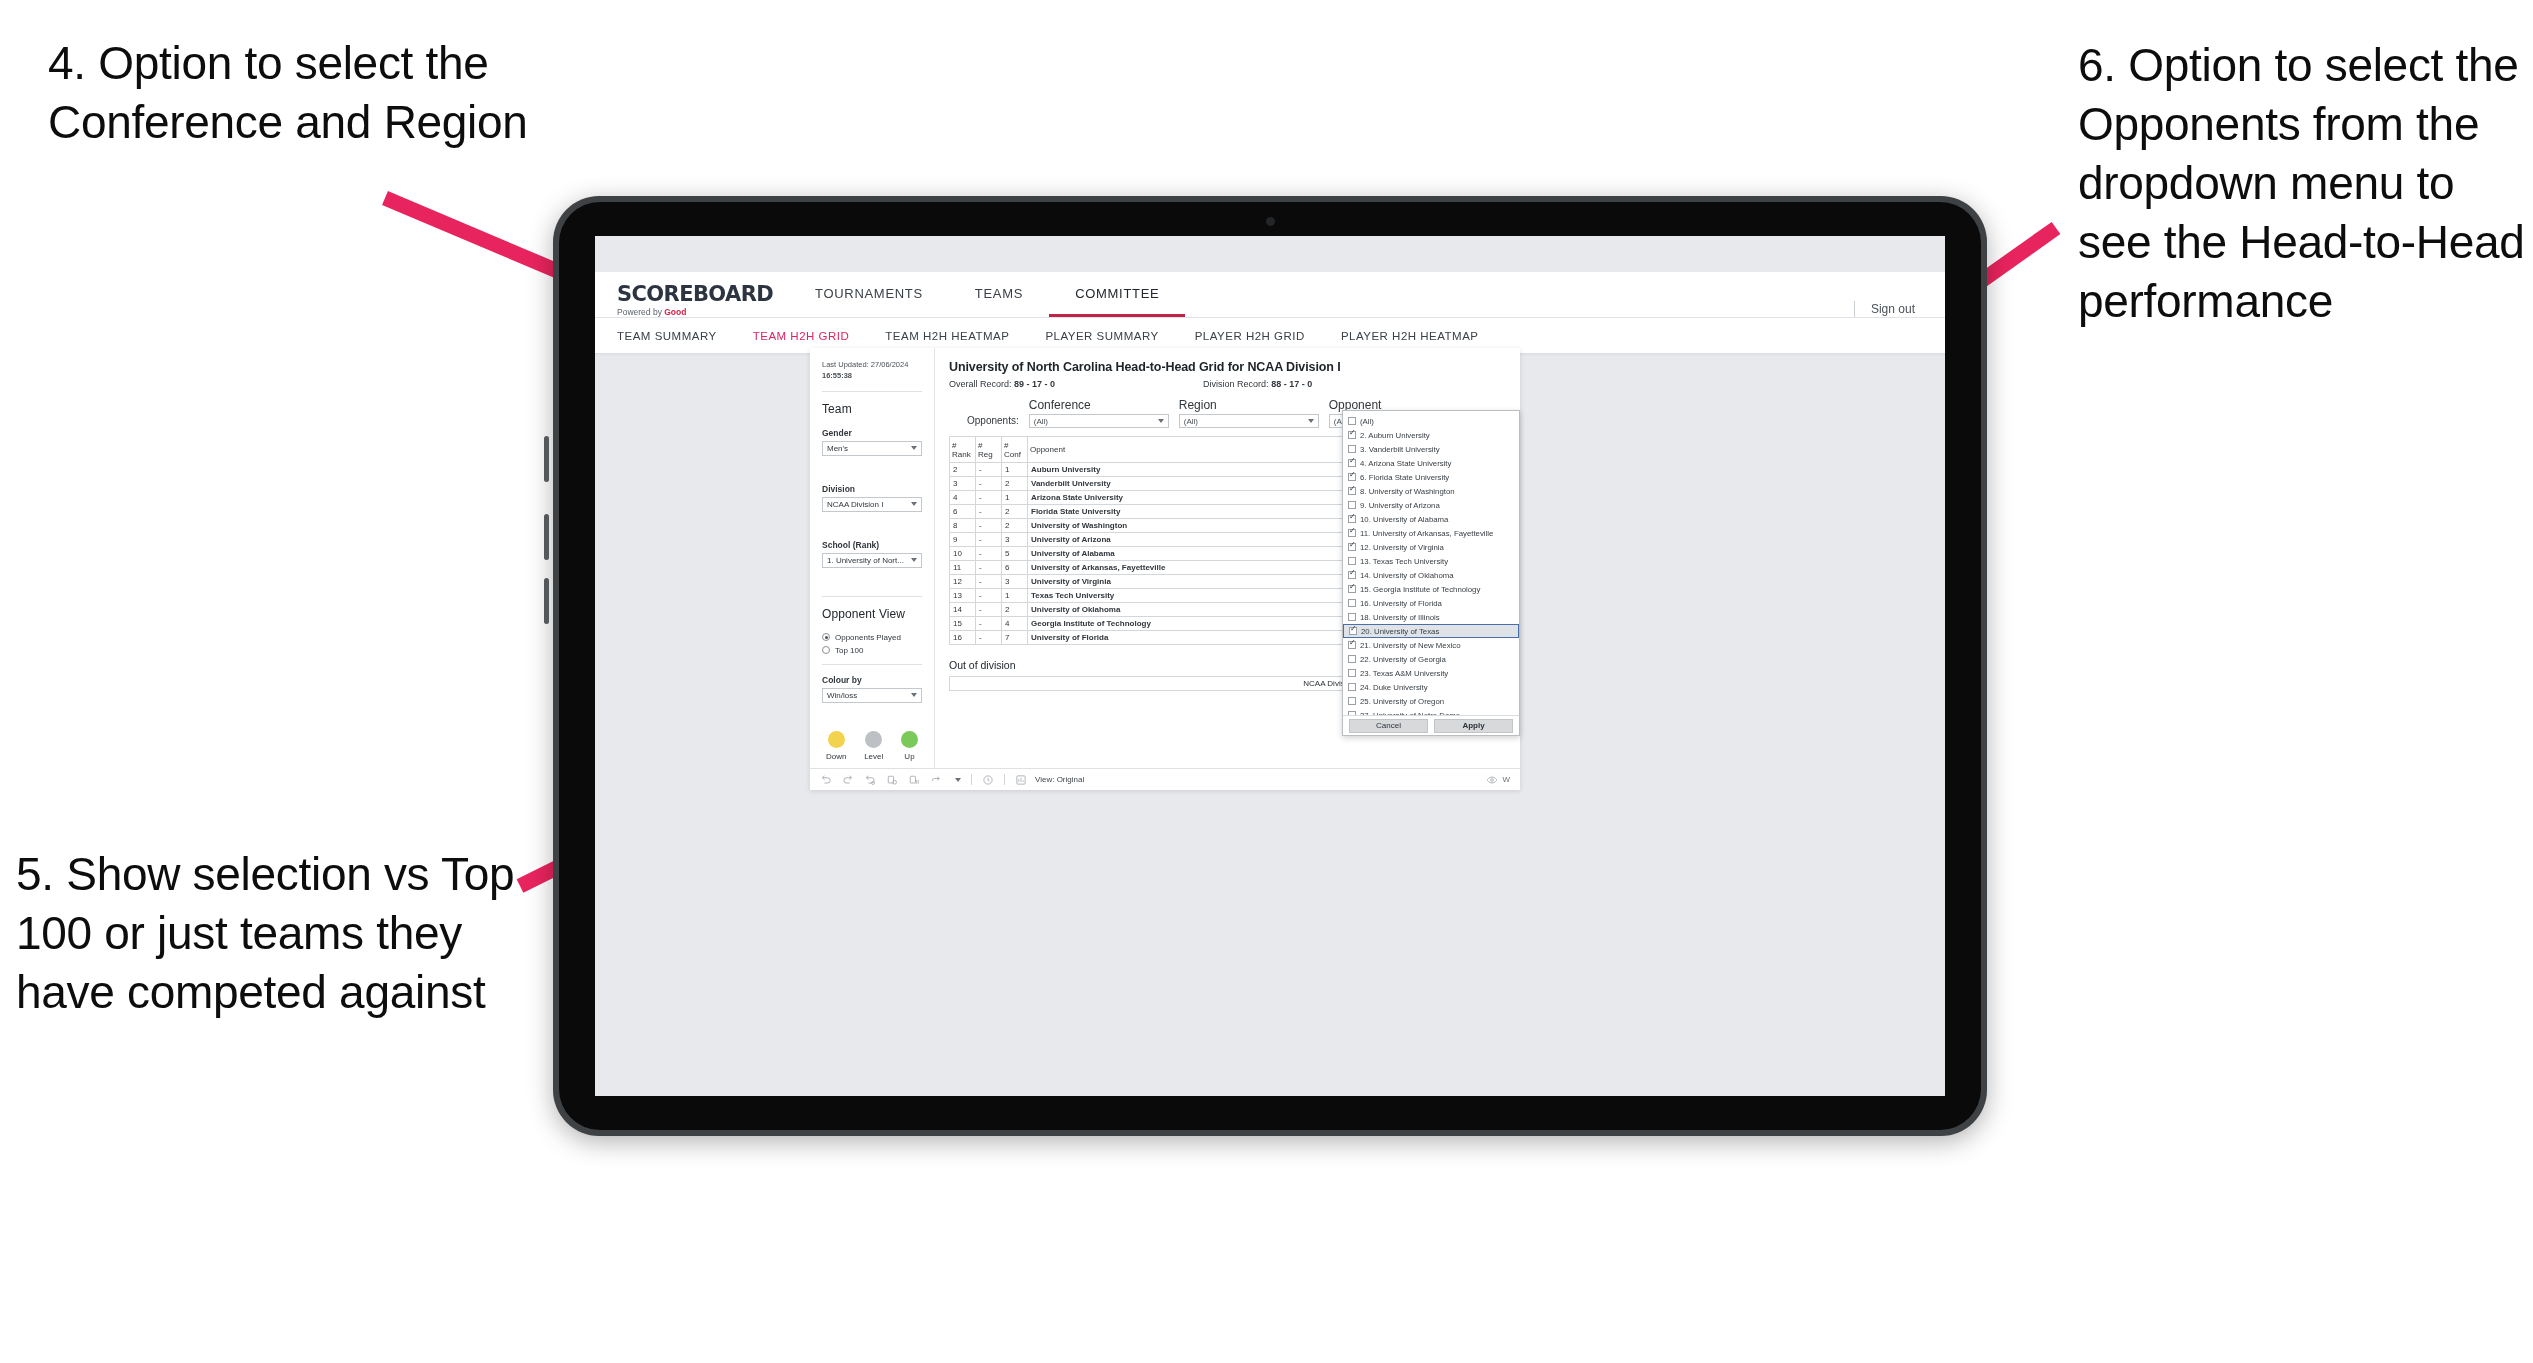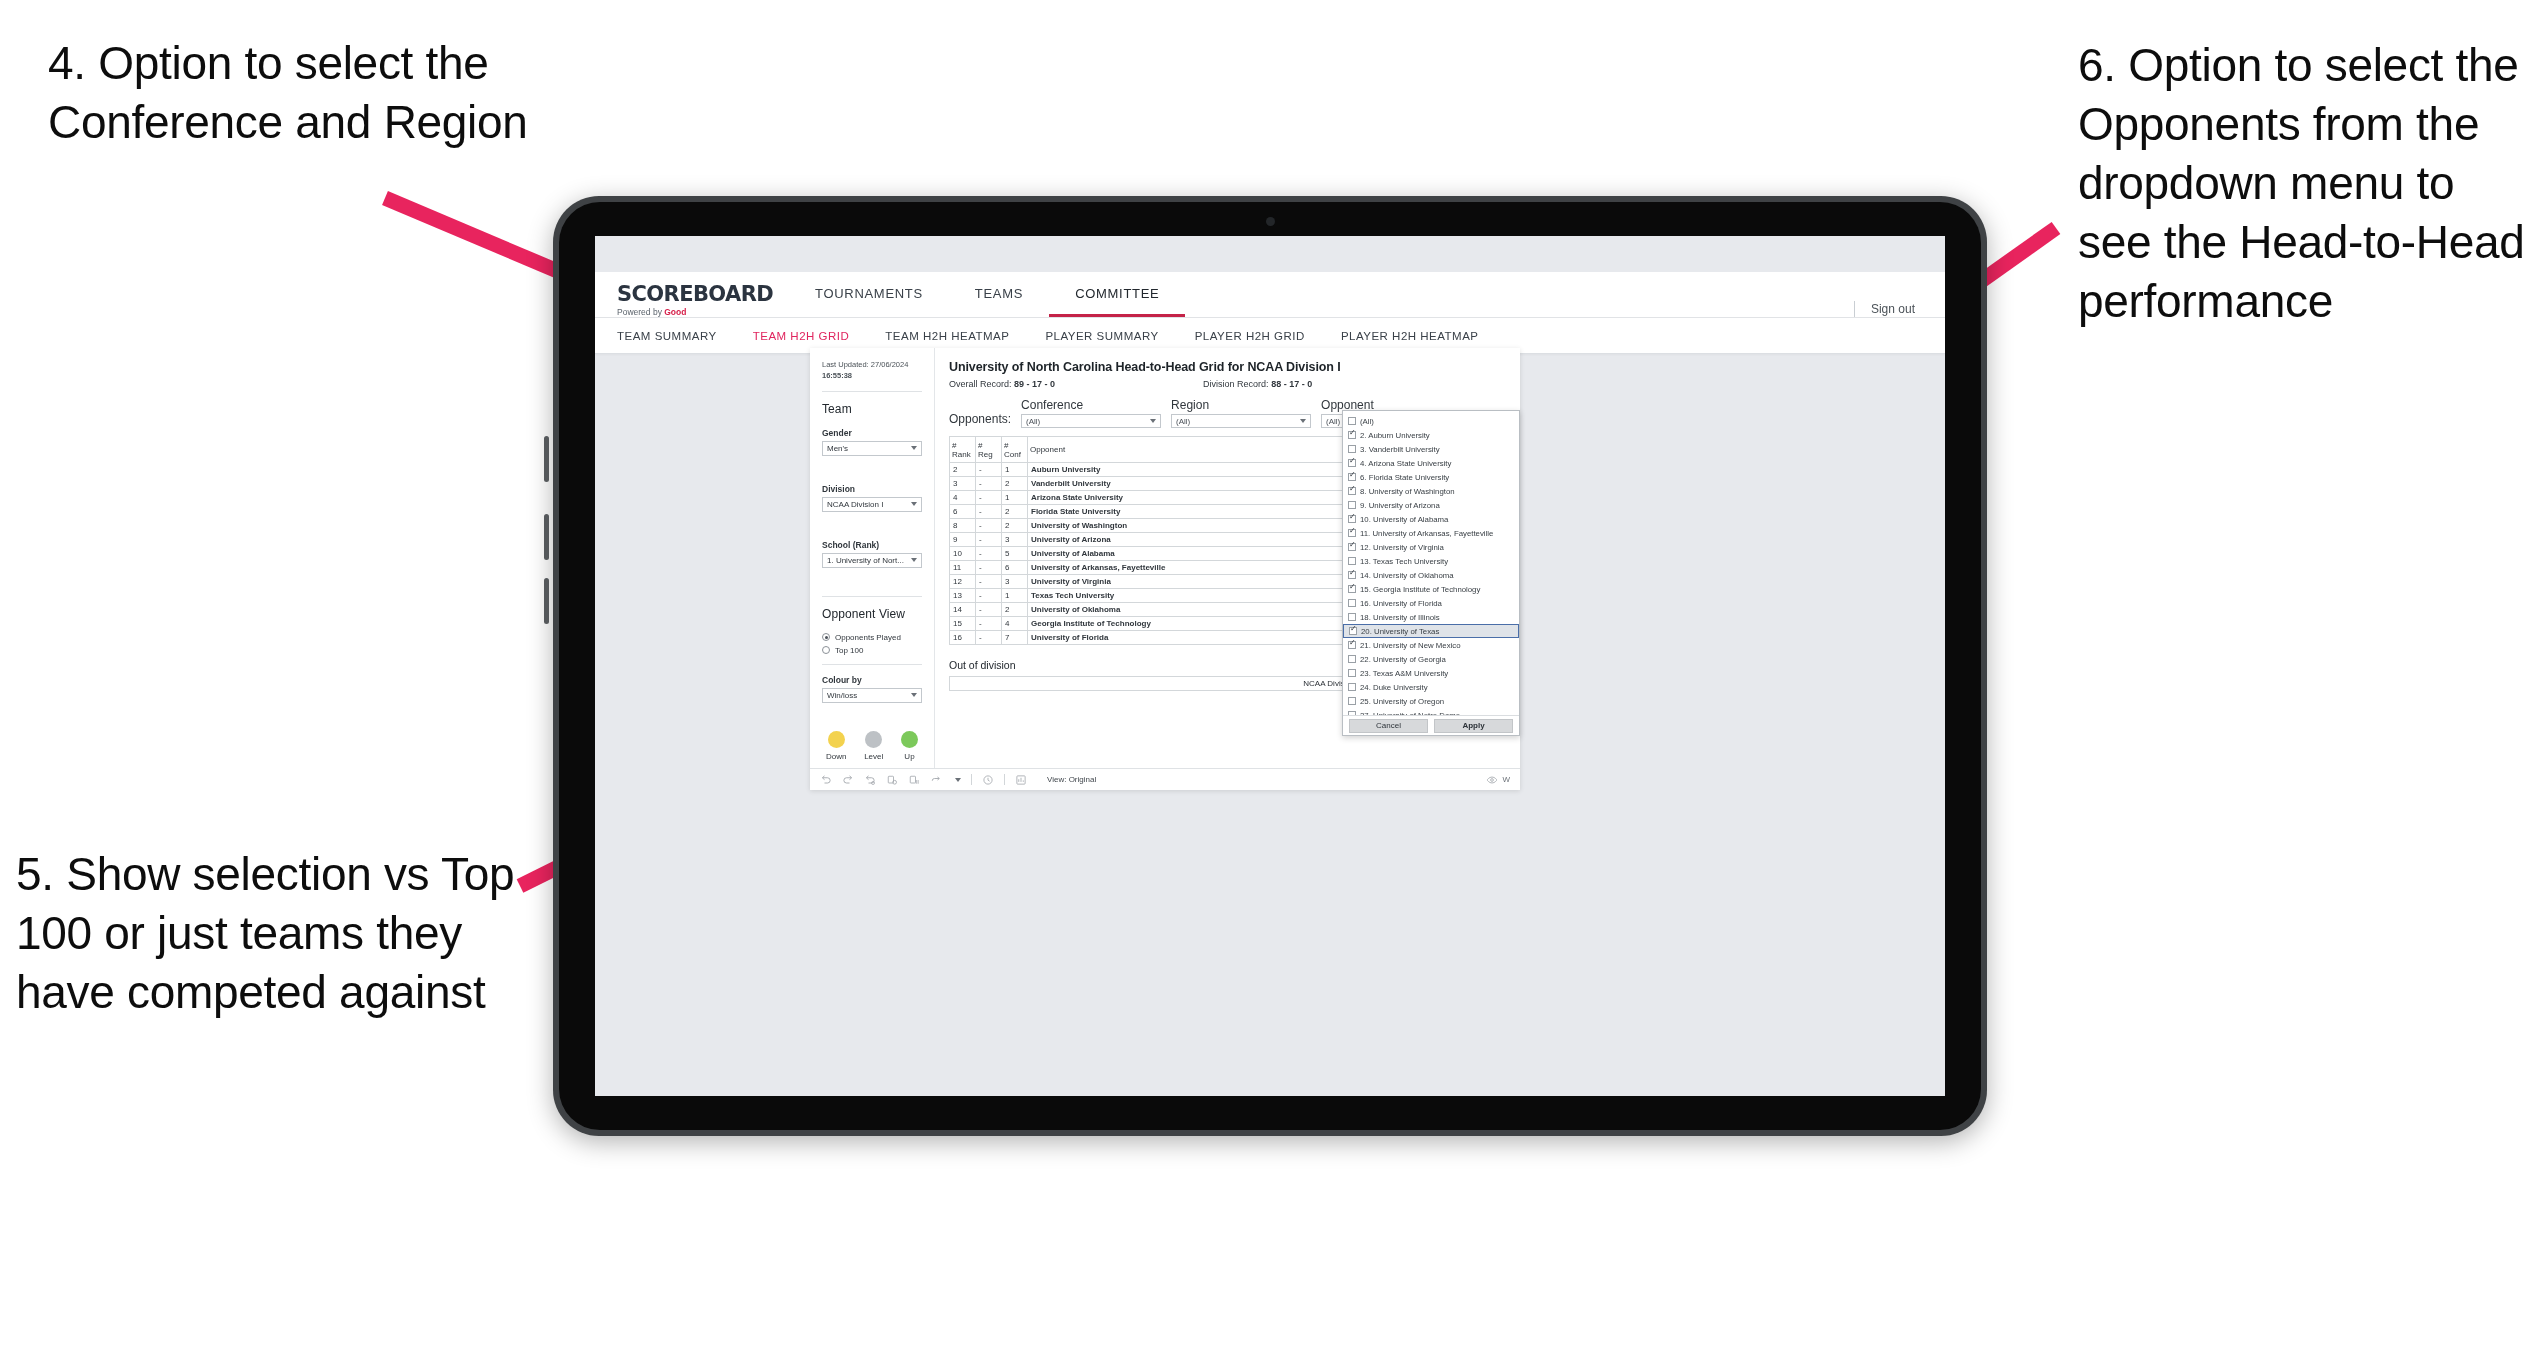--- a/index.html
+++ b/index.html
@@ -174,21 +174,21 @@
     padding: 12px 14px 0 14px;
     border-left: 1px solid #e3e6e9;
     position: relative;
   }
   .dtitle { font-size: 12.5px; font-weight: 700; color: #1d2328; letter-spacing: -.1px; }
   .recs { display: flex; margin-top: 5px; font-size: 9px; color: #31373d; }
   .recs b { font-weight: 700; }
   .rec2 { margin-left: 148px; }
 
   .filters { display: flex; align-items: flex-end; gap: 10px; margin-top: 9px; }
-  .fil-lab { font-size: 12px; color: #31373d; padding-bottom: 2px; }
+  .fil-lab { font-size: 10px; color: #31373d; padding-bottom: 2px; margin-left: 18px; }
   .fil { }
   .fil .flabel2 { font-size: 12px; color: #31373d; margin-bottom: 2px; }
   .fil .fsel2 {
     height: 14px; border: 1px solid #c3c8cd; background: #fff;
     display: flex; align-items: center; padding: 0 4px;
     font-size: 8px; color: #4a5058; cursor: pointer;
   }
   .fil .fsel2 .cv { flex: 1; }
   .w-conf .fsel2 { width: 140px; }
   .w-reg .fsel2 { width: 140px; }
@@ -266,21 +266,21 @@
 
   
   .toolbar {
     height: 22px; border-top: 1px solid #dfe2e5;
     display: flex; align-items: center;
     padding: 0 10px; gap: 10px;
     background: #fff; font-size: 8px; color: #6b7178;
   }
   .ticon { width: 12px; height: 12px; opacity: .72; }
   .tsep { width: 1px; height: 11px; background: #d2d6d9; }
-  .tview { display: flex; align-items: center; gap: 20px; font-size: 8px; color: #41474d; }
+  .tview { display: flex; align-items: center; gap: 8px; font-size: 8px; color: #41474d; }
   .tright { margin-left: auto; display: flex; align-items: center; gap: 4px; }
 </style>
 </head>
 <body>
 
 <svg class="arrow-svg" width="2533" height="1363">
   <defs>
     <marker id="ah" markerWidth="8" markerHeight="8" refX="3" refY="4" orient="auto">
       <path d="M0,0 L8,4 L0,8 Z" fill="#e8245e"></path>
     </marker>

